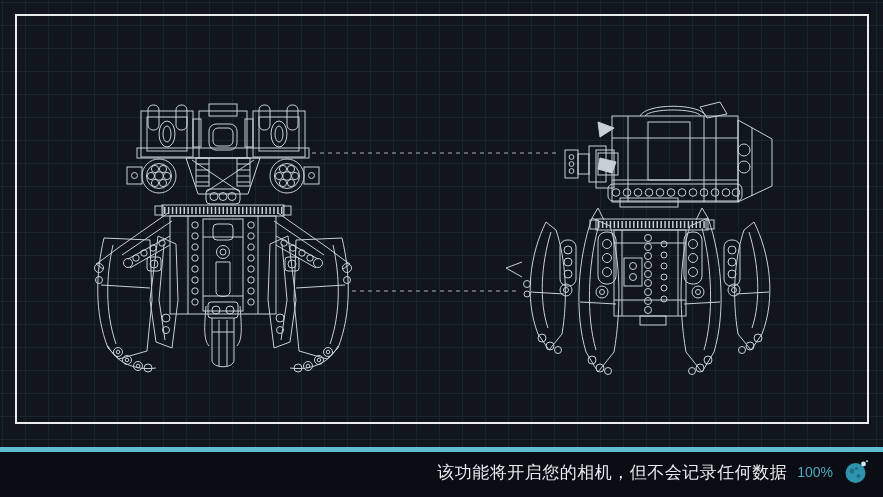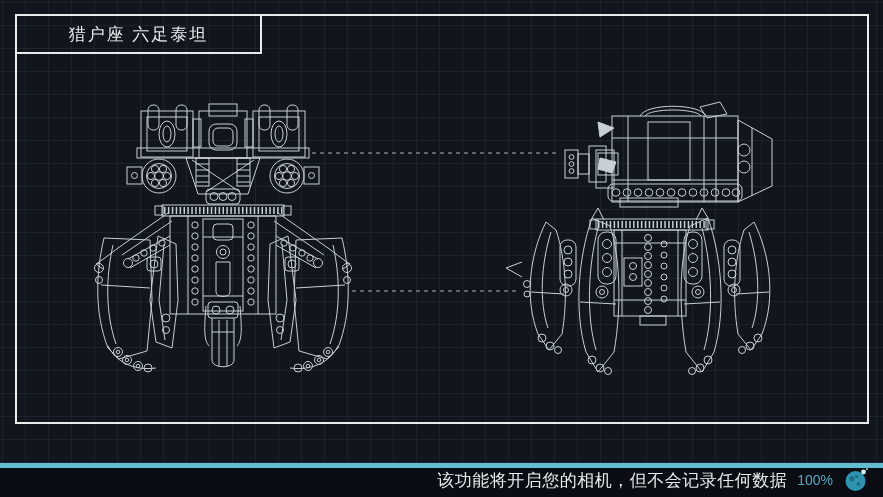--- a/index.html
+++ b/index.html
@@ -34,21 +34,21 @@
     box-sizing:border-box;border:2px solid var(--frame-line);
     display:flex;align-items:center;justify-content:center;
     color:var(--notice-text);font-size:17px;letter-spacing:2px;
   }
   svg.blueprint{
     position:absolute;left:0;top:0;
     stroke:var(--drawing-line);fill:none;stroke-width:1;
     pointer-events:none;
   }
   .footer{
-    position:absolute;left:0;bottom:0;width:883px;height:34px;
+    position:absolute;left:0;bottom:0;width:883px;height:50px;
     background:var(--footer-background);
     display:flex;align-items:center;justify-content:flex-end;
     gap:10px;padding-right:14px;box-sizing:border-box;
   }
   .progress-track{
     position:absolute;left:0;top:0;width:100%;height:5px;background:#223540;
   }
   .progress-fill{height:100%;width:100%;background:var(--accent-bar);}
   .notice{color:var(--notice-text);font-size:17px;letter-spacing:.5px;}
   .percent{color:var(--percent-text);font-size:14px;}
@@ -57,23 +57,20 @@
   .planet-spot{fill:#0a0e14;opacity:.3;stroke:none;}
   .planet-moon{fill:var(--planet-moon);stroke:none;}
 </style>
 </head>
 <body>
 
 <div class="screen">
 
   <div class="frame"></div>
 
-  <div class="title-box">
-    <span>猎户座 六足泰坦</span>
-  </div>
 
   <svg class="blueprint" width="883" height="497" viewBox="0 0 883 497">
     <defs>
 
       <g id="f-limbs">
 
         <path d="M170,236 L128,259"></path>
         <path d="M170,245 L130,268"></path>
         <circle cx="162" cy="243" r="3.2"></circle>
           <circle cx="153" cy="248" r="3.2"></circle>

